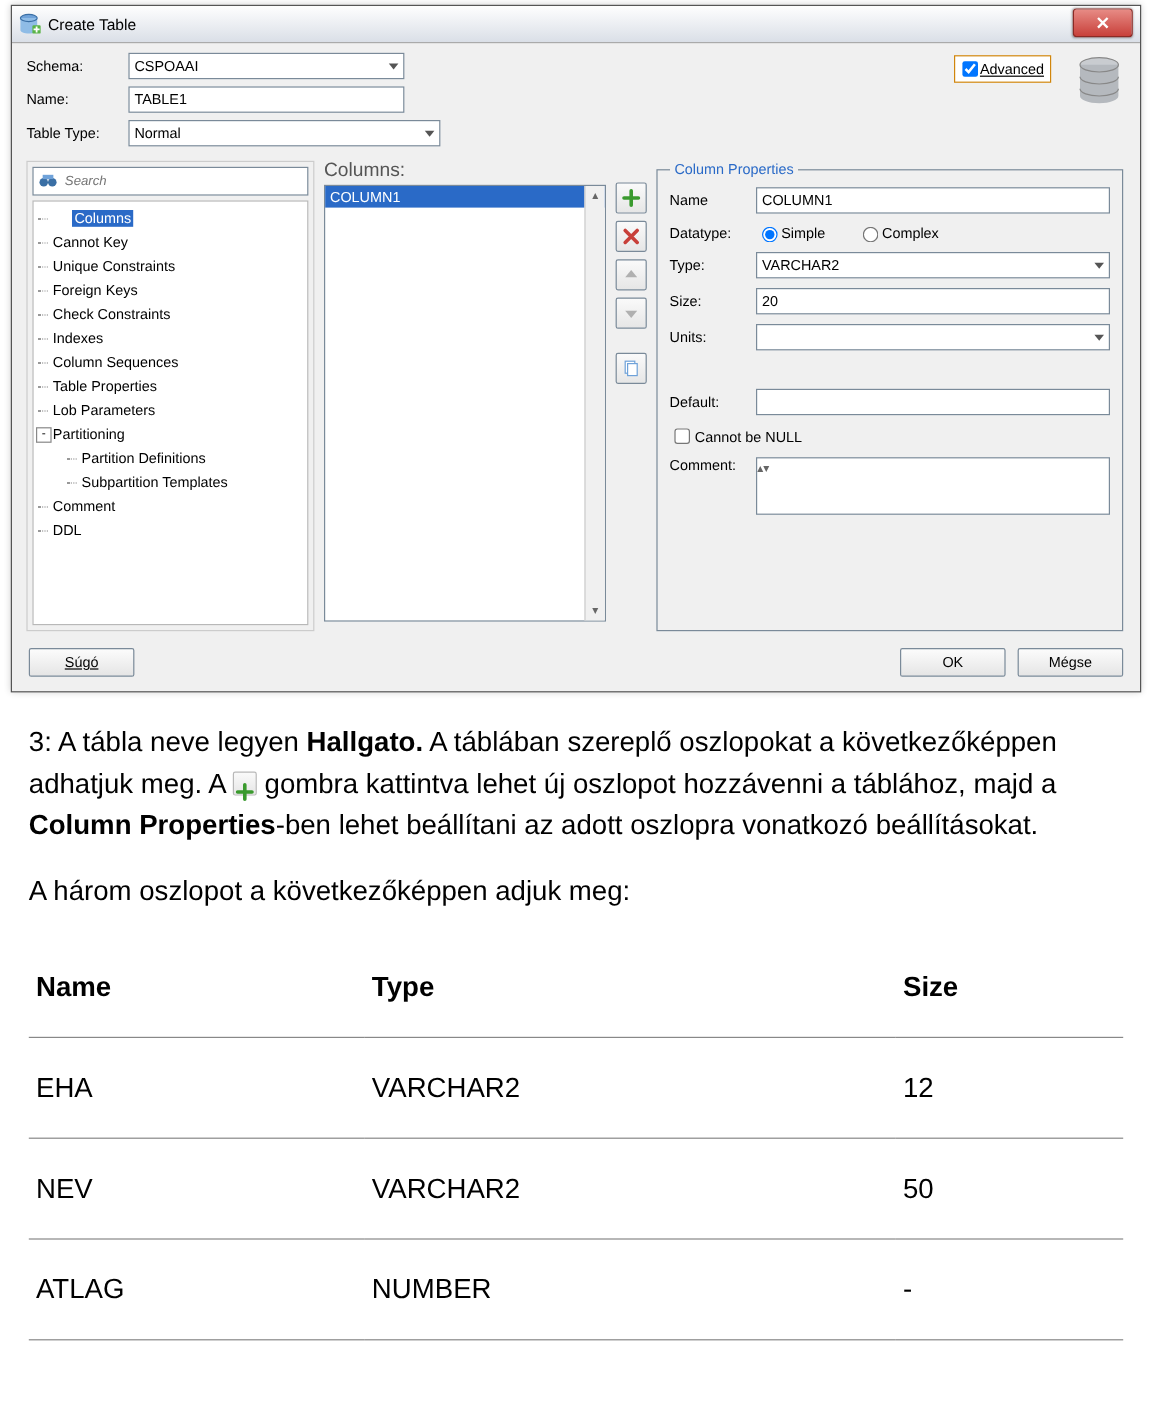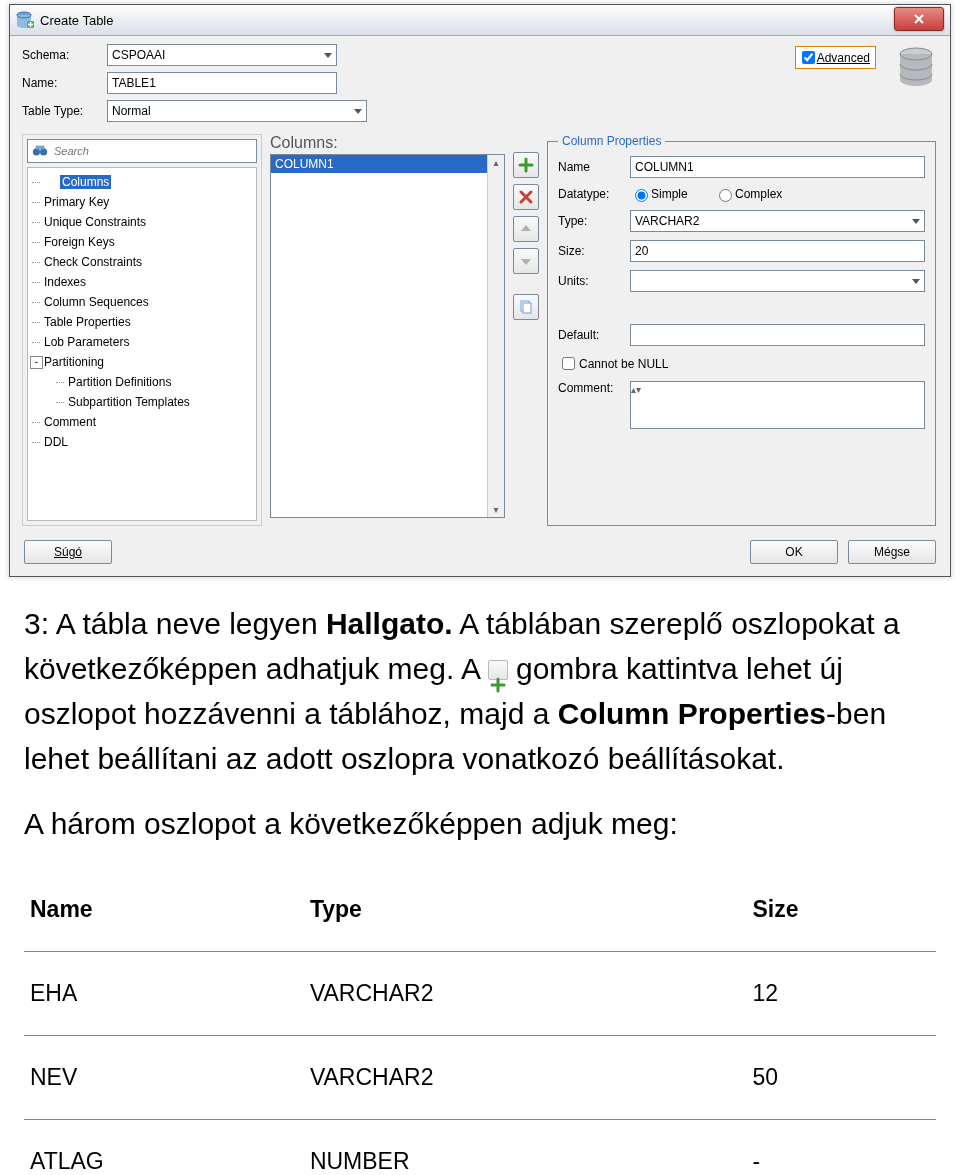--- a/index.html
+++ b/index.html
@@ -45,21 +45,21 @@
   fieldset.props legend { color:#2a6ac7; font-size:12px; padding:0 4px;}
   .proprow { display:flex; align-items:center; margin-bottom:8px;}
   .proprow label { width:72px;}
   .proprow .combo, .proprow .textfield { flex:1;}
   .radio-lbl { display:flex; align-items:center; margin-right:12px;}
   .radio-lbl input { margin-right:3px;}
   .commentbox { background:#fff; border:1px solid #7a8a99; height:46px; position:relative;}
   .commentbox .scroll{ height:100%;}
   .footer { display:flex; justify-content:space-between; align-items:center; padding:10px 14px 12px;}
   .btn { min-width:88px; height:24px; border:1px solid #7a8a99; background:linear-gradient(#fcfcfc,#e5e5e5); font-size:12px; border-radius:2px; cursor:pointer;}
-  .doctext { padding:24px 24px 8px; font-size:30px; line-height:1.5;}
+  .doctext { padding:24px 24px 8px; font-size:23px; line-height:1.5;}
   .doctext .bold { font-weight:bold;}
   .plusicon { display:inline-block; width:18px; height:18px; vertical-align:middle; border:1px solid #b8b8b8; background:linear-gradient(#fafafa,#e6e6e6); border-radius:2px; position:relative; top:-1px;}
   .plusicon svg{ width:16px; height:16px; margin:1px;}
   .datatable { width:912px; margin:6px 24px; border-collapse:collapse; font-size:23px;}
   .datatable th, .datatable td { border-bottom:1px solid #888; text-align:left; padding:28px 6px;}
   .datatable th { font-weight:bold;}
 </style>
 </head>
 <body>
 
@@ -131,21 +131,21 @@
                 <rect x="4" y="3" width="10" height="4" fill="#6fa2d9"></rect>
               </svg>
           </span>
           <input placeholder="Search" style="">
         </div>
         <div class="tree" id="tree">
             <div class="tree-item selected">
               <span class="lbl">Columns</span>
             </div>
             <div class="tree-item">
-              <span class="lbl">Primary Key</span>
+              <span class="lbl">Cannot Key</span>
             </div>
             <div class="tree-item">
               <span class="lbl">Unique Constraints</span>
             </div>
             <div class="tree-item">
               <span class="lbl">Foreign Keys</span>
             </div>
             <div class="tree-item">
               <span class="lbl">Check Constraints</span>
             </div>

